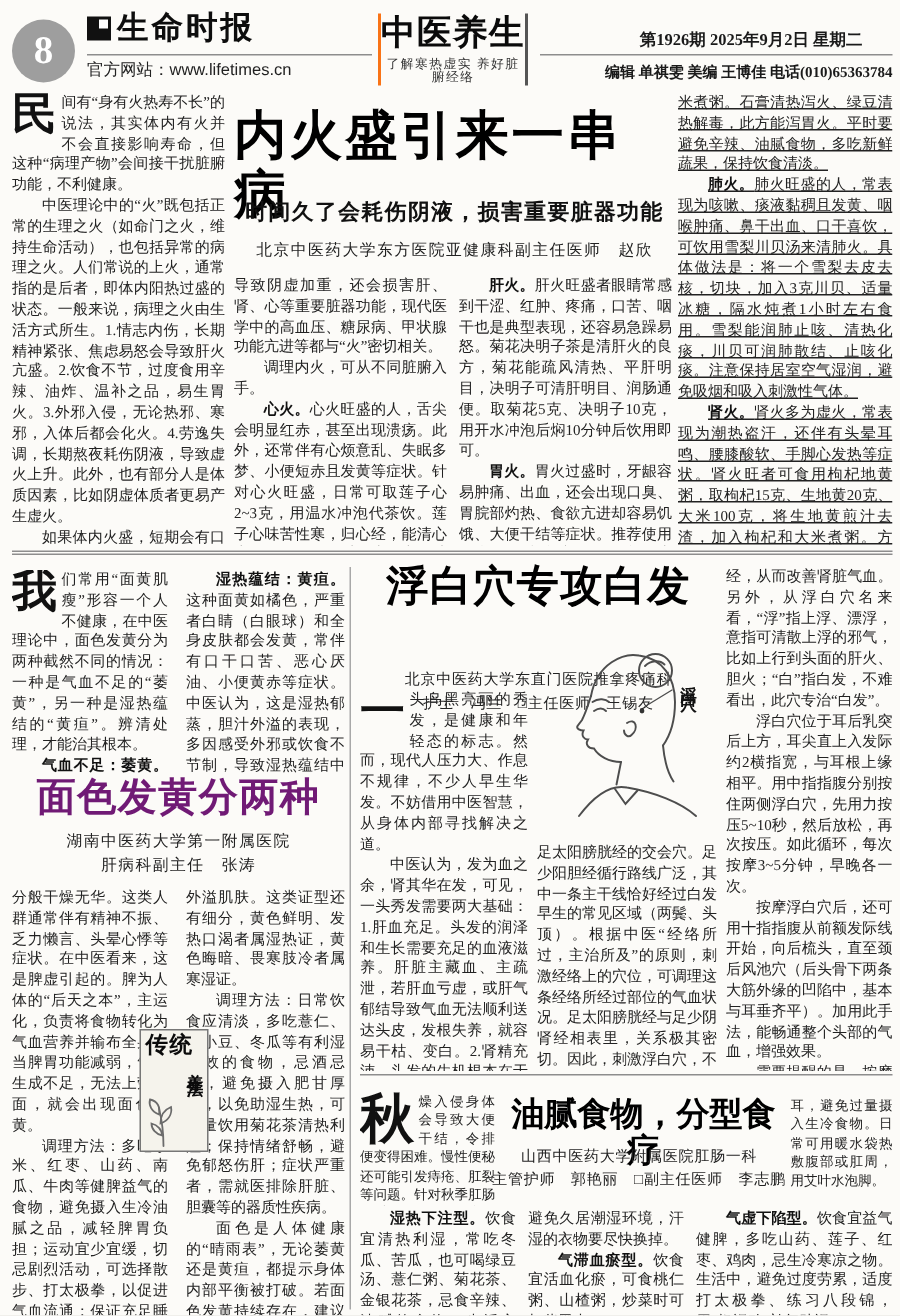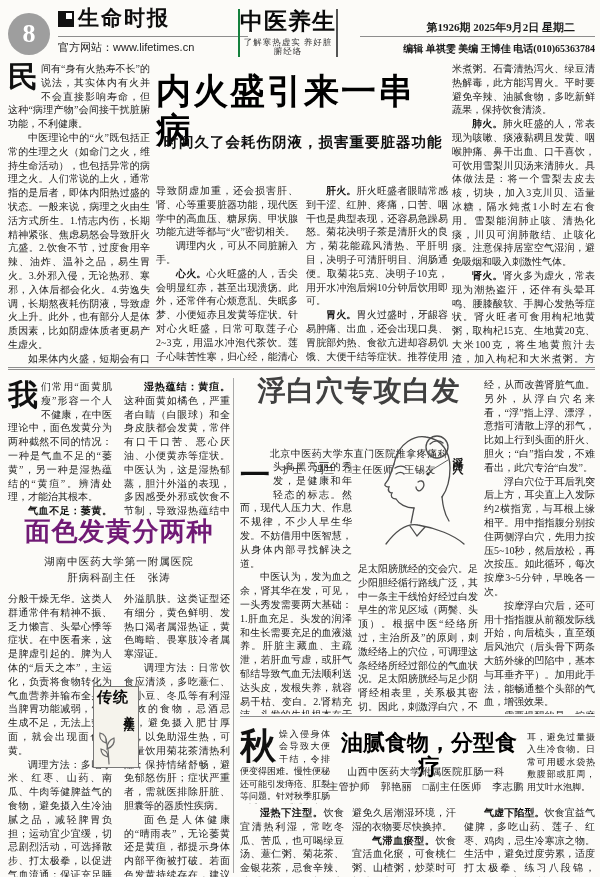--- a/index.html
+++ b/index.html
@@ -10,22 +10,22 @@
   
   .page-circle{position:absolute;left:8px;top:13px;width:42px;height:42px;border-radius:50%;
                background:#9e9e9e;color:#fff;display:flex;align-items:center;justify-content:center;
                font:700 26px/1 "Liberation Serif",serif;}
   .masthead{position:absolute;left:58px;top:8px;display:flex;align-items:center;gap:4px;}
   .logo-mark{position:relative;width:16px;height:16px;background:#111;display:inline-block;}
   .logo-mark::after{content:"";position:absolute;right:2px;top:2px;width:6px;height:6px;background:#fff;}
   .masthead-text{font:900 21px/1 "Liberation Serif",serif;letter-spacing:2px;color:#0d0d0d;}
   .hline{position:absolute;height:1px;background:#8d8d8d;}
   .website{position:absolute;left:58px;top:42px;font:11px/1 "Liberation Sans",sans-serif;color:#222;}
-  .section-box{position:absolute;left:238px;top:9px;width:100px;height:48px;
-               border-left:2px solid #15803d;border-right:2px solid #555;text-align:center;}
+  .section-box{position:absolute;left:252px;top:9px;width:100px;height:48px;
+               border-left:2px solid #f97316;border-right:2px solid #555;text-align:center;}
   .section-title{font:900 23px/1.1 "Liberation Sans",sans-serif;color:#0a0a0a;letter-spacing:1px;}
   .section-tag{margin-top:4px;font:8.5px/1 "Liberation Serif",serif;letter-spacing:1px;color:#333;}
   .issue-line{position:absolute;left:340px;top:22px;width:235px;text-align:right;
               font:700 11px/1 "Liberation Serif",serif;color:#1a1a1a;}
   .staff-line{position:absolute;left:352px;top:44px;width:243px;text-align:right;
               font:700 10px/1 "Liberation Serif",serif;color:#1a1a1a;padding-left:13px;}
 
   
   .col{position:absolute;overflow:hidden;font-size:10px;line-height:13.8px;text-align:justify;}
   .col p{margin:0;text-indent:2em;}
@@ -54,21 +54,21 @@
                font:10.5px/1.55 "Liberation Serif",serif;letter-spacing:1px;color:#222;}
   .inset-box{position:absolute;left:93px;top:686px;width:46px;height:82px;background:#f5f3ec;
              border:1px solid #777;padding:3px 3px;overflow:hidden;}
   .inset-top{font:900 15px/1.05 "Liberation Serif",serif;color:#0b0b0b;letter-spacing:1px;}
   .inset-side{position:absolute;right:3px;top:20px;writing-mode:vertical-rl;
               font:700 11px/1.1 "Liberation Serif",serif;color:#0b0b0b;letter-spacing:2px;}
   .inset-plant{position:absolute;left:2px;bottom:2px;}
 
   
   .fubai-headline{position:absolute;left:240px;top:376px;width:238px;text-align:center;
-                  font:900 28px/1.1 "Liberation Sans","DejaVu Sans",sans-serif;color:#404040;letter-spacing:1px;}
+                  font:900 28px/1.1 "Liberation Sans","DejaVu Sans",sans-serif;color:#000000;letter-spacing:1px;}
   .fubai-byline{position:absolute;left:240px;top:418px;width:238px;text-align:center;
                 font:10px/1.55 "Liberation Serif",serif;letter-spacing:0.5px;color:#222;margin-top:28px;}
   .figure{position:absolute;left:358px;top:430px;width:120px;height:128px;}
   .fig-label{position:absolute;left:94px;top:18px;writing-mode:vertical-rl;
              font:700 11px/1 "Liberation Serif",serif;letter-spacing:3px;color:#111;}
 
   
   .gut-headline{position:absolute;left:334px;top:731px;width:190px;text-align:center;
                 font:900 22px/1.1 "Liberation Sans","DejaVu Sans",sans-serif;color:#000;}
   .gut-byline{position:absolute;left:296px;top:764px;width:260px;text-align:center;
@@ -100,31 +100,32 @@
   <div class="staff-line" data-name="staff-line">编辑 单祺雯 美编 王博佳 电话(010)65363784</div>
 
   <div class="col" style="left:8px;top:62px;width:142px;height:302px;" data-name="lead-article-column-1">
       <p class="dc"><span class="dropcap">民</span>间有“身有火热寿不长”的说法，其实体内有火并不会直接影响寿命，但这种“病理产物”会间接干扰脏腑功能，不利健康。</p>
       <p>中医理论中的“火”既包括正常的生理之火（如命门之火，维持生命活动），也包括异常的病理之火。人们常说的上火，通常指的是后者，即体内阳热过盛的状态。一般来说，病理之火由生活方式所生。1.情志内伤，长期精神紧张、焦虑易怒会导致肝火亢盛。2.饮食不节，过度食用辛辣、油炸、温补之品，易生胃火。3.外邪入侵，无论热邪、寒邪，入体后都会化火。4.劳逸失调，长期熬夜耗伤阴液，导致虚火上升。此外，也有部分人是体质因素，比如阴虚体质者更易产生虚火。</p>
       <p>如果体内火盛，短期会有口干舌燥、咽喉肿痛、面部痤疮、口舌生疮、失眠多梦、心悸不安、便秘尿黄、脾气急躁等表现，时间长了会耗伤阴液，</p>
     </div>
 
   <div class="lead-headline" data-name="lead-article-headline">内火盛引来一串病</div>
   <div class="lead-sub" data-name="lead-article-subtitle">时间久了会耗伤阴液，损害重要脏器功能</div>
+  <div class="lead-byline" data-name="lead-article-byline">北京中医药大学东方医院亚健康科副主任医师　赵欣</div>
 
   <div class="col" style="left:156px;top:184px;width:142px;height:180px;" data-name="lead-article-column-2">
       <p class="cont">导致阴虚加重，还会损害肝、肾、心等重要脏器功能，现代医学中的高血压、糖尿病、甲状腺功能亢进等都与“火”密切相关。</p>
       <p>调理内火，可从不同脏腑入手。</p>
       <p><b class="lead">心火。</b>心火旺盛的人，舌尖会明显红赤，甚至出现溃疡。此外，还常伴有心烦意乱、失眠多梦、小便短赤且发黄等症状。针对心火旺盛，日常可取莲子心2~3克，用温水冲泡代茶饮。莲子心味苦性寒，归心经，能清心火、除烦热。同时，生活中保持心情舒畅，避免过度焦虑和紧张，也有助于预防心火过旺。</p>
     </div>
   <div class="col" style="left:306px;top:184px;width:142px;height:180px;" data-name="lead-article-column-3">
       <p><b class="lead">肝火。</b>肝火旺盛者眼睛常感到干涩、红肿、疼痛，口苦、咽干也是典型表现，还容易急躁易怒。菊花决明子茶是清肝火的良方，菊花能疏风清热、平肝明目，决明子可清肝明目、润肠通便。取菊花5克、决明子10克，用开水冲泡后焖10分钟后饮用即可。</p>
       <p><b class="lead">胃火。</b>胃火过盛时，牙龈容易肿痛、出血，还会出现口臭、胃脘部灼热、食欲亢进却容易饥饿、大便干结等症状。推荐使用石膏绿豆粥食疗，取石膏30克（先煎）、绿豆50克、大米100克，石膏煎汁去渣，加入绿豆和大</p>
     </div>
-  <div class="col" style="left:452px;top:62px;width:143px;height:302px;" data-name="lead-article-column-4">
+  <div class="col" style="left:452px;top:62px;width:143px;height:302px;text-decoration:underline;" data-name="lead-article-column-4">
       <p class="cont">米煮粥。石膏清热泻火、绿豆清热解毒，此方能泻胃火。平时要避免辛辣、油腻食物，多吃新鲜蔬果，保持饮食清淡。</p>
       <p><b class="lead">肺火。</b>肺火旺盛的人，常表现为咳嗽、痰液黏稠且发黄、咽喉肿痛、鼻干出血、口干喜饮，可饮用雪梨川贝汤来清肺火。具体做法是：将一个雪梨去皮去核，切块，加入3克川贝、适量冰糖，隔水炖煮1小时左右食用。雪梨能润肺止咳、清热化痰，川贝可润肺散结、止咳化痰。注意保持居室空气湿润，避免吸烟和吸入刺激性气体。</p>
       <p><b class="lead">肾火。</b>肾火多为虚火，常表现为潮热盗汗，还伴有头晕耳鸣、腰膝酸软、手脚心发热等症状。肾火旺者可食用枸杞地黄粥，取枸杞15克、生地黄20克、大米100克，将生地黄煎汁去渣，加入枸杞和大米煮粥。方中，枸杞滋补肝肾、生地黄滋阴清热。平时要避免过度劳累和熬夜，节制房事，以免耗伤肾阴。▲</p>
     </div>
 
   <div class="sect-divider" data-name="section-divider-rule"></div>
   <div class="vrule" data-name="vertical-divider-rule"></div>
 
   <div class="col" style="left:8px;top:380px;width:104px;height:136px;" data-name="face-article-top-column-1">
       <p class="dc"><span class="dropcap">我</span>们常用“面黄肌瘦”形容一个人不健康，在中医理论中，面色发黄分为两种截然不同的情况：一种是气血不足的“萎黄”，另一种是湿热蕴结的“黄疸”。辨清处理，才能治其根本。</p>

